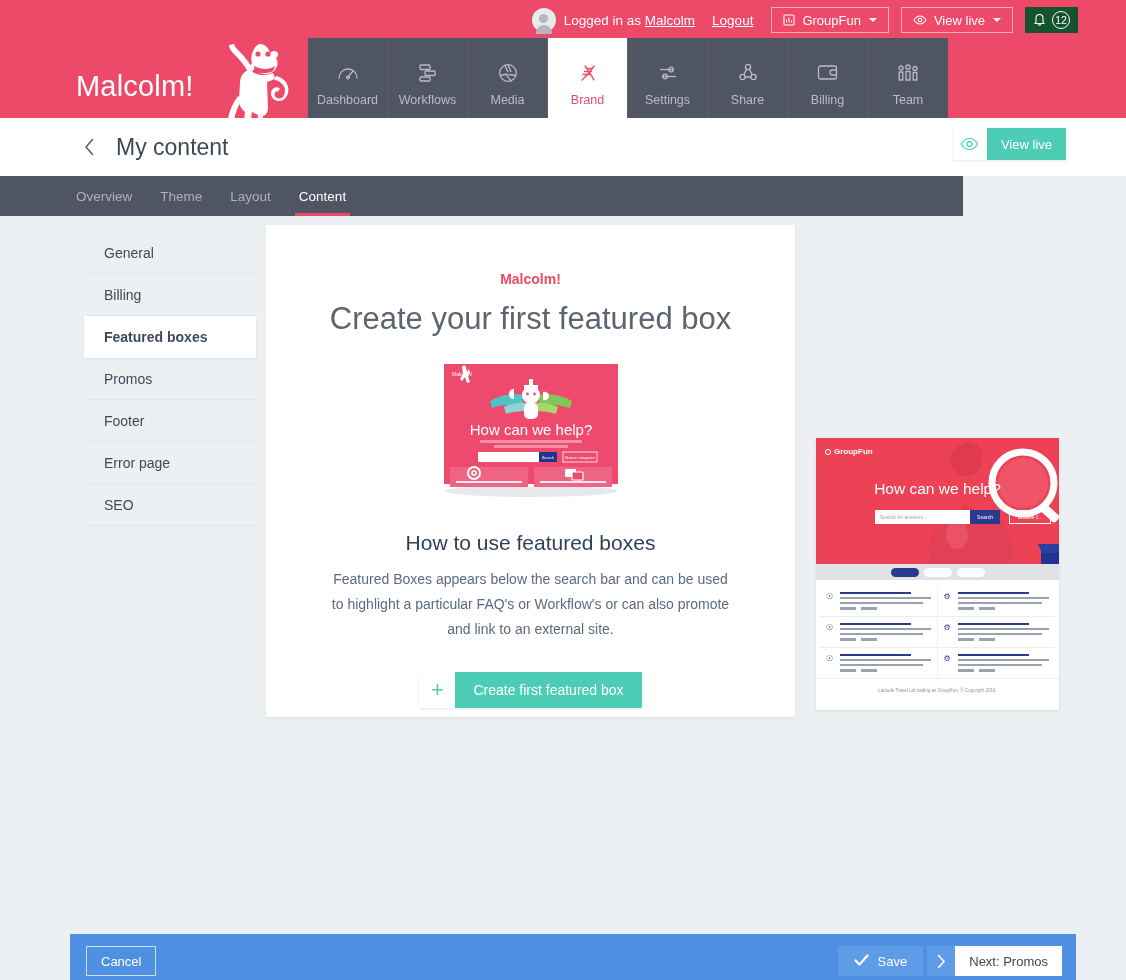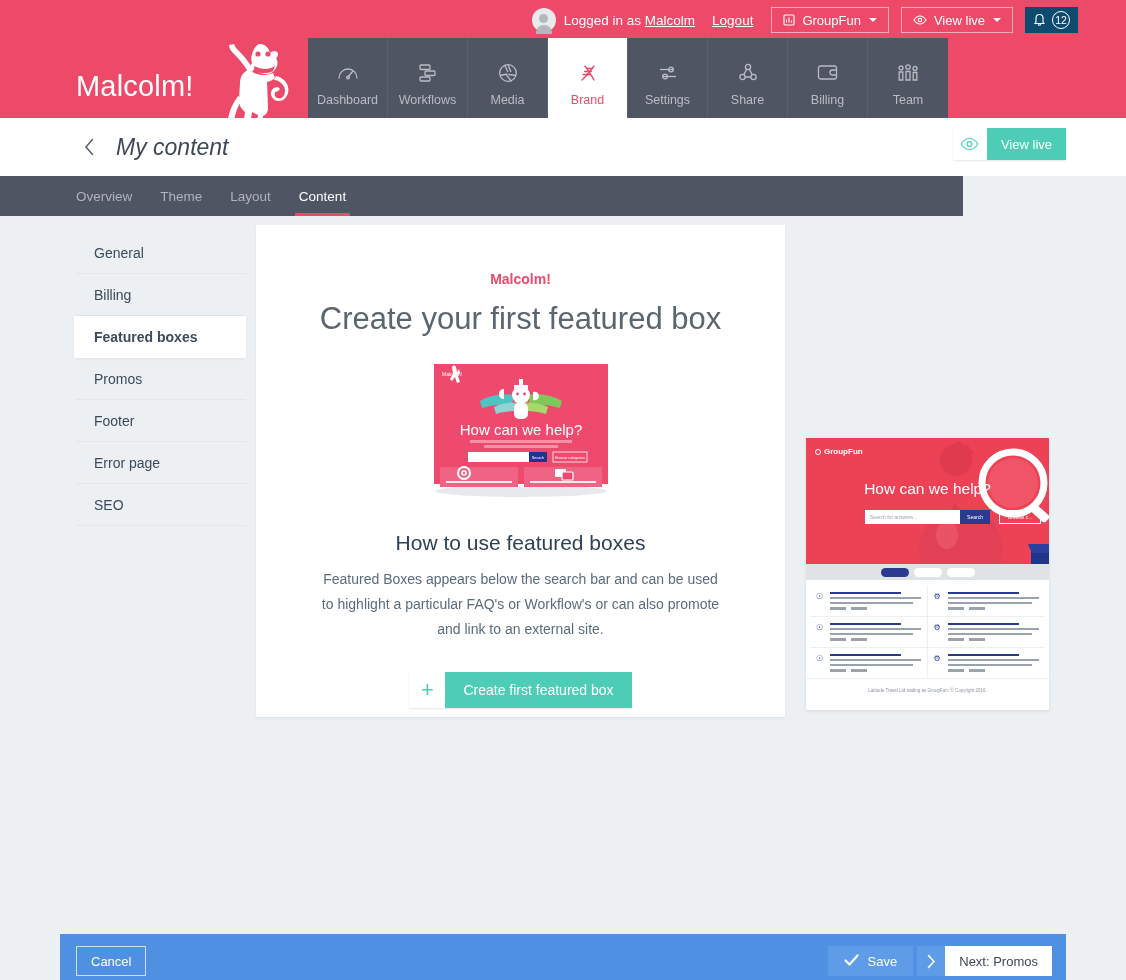--- a/index.html
+++ b/index.html
@@ -54,21 +54,21 @@
     padding: 0 11px; color: #fff; font-size: 13px;
     margin-right: 12px; white-space: nowrap;
   }
   .pill .gl { margin-right: 7px; display:flex; align-items:center; }
   .caret {
     width: 0; height: 0; margin-left: 8px;
     border-left: 4px solid transparent; border-right: 4px solid transparent;
     border-top: 4.5px solid #fff;
   }
   .notif {
-    background: #0c4a6e; height: 26px; display: flex;
+    background: #14532d; height: 26px; display: flex;
     align-items: center; padding: 0 8px; gap: 6px;
   }
   .notif .count {
     border: 1px solid #fff; border-radius: 50%;
     width: 18px; height: 18px; font-size: 10.5px; color: #fff;
     display: flex; align-items: center; justify-content: center;
   }
   
   .navtabs {
     position: absolute; left: 308px; bottom: 0;
@@ -87,21 +87,21 @@
   
   .pagehead {
     position: relative; width: 1126px; height: 58px;
     background: #ffffff; display: flex; align-items: center;
   }
   .back-chevron {
     margin-left: 80px; width: 18px; height: 18px;
     display: flex; align-items: center; justify-content: center;
   }
   .page-title {
-    margin-left: 18px; font-size: 23px; color: #3e4854; font-weight: 400; font-style: italic;
+    margin-left: 18px; font-size: 23px; color: #3e4854; font-weight: 400;
   }
   .viewlive-group {
     position: absolute; right: 60px; top: 10px;
     display: flex; height: 32px; box-shadow: 0 1px 2px rgba(0,0,0,.10);
   }
   .vl-icon {
     width: 34px; background: #fff; display: flex;
     align-items: center; justify-content: center;
   }
   .vl-btn {
@@ -118,21 +118,21 @@
     display: flex; align-items: center;
     color: #aeb3bc; font-size: 13.5px;
   }
   .subtab.active { color: #ffffff; }
   .subtab.active::after {
     content: ""; position: absolute; left: 10px; right: 10px;
     bottom: 0; height: 3px; background: #ed4969;
   }
   
   .body-wrap {
-    position: relative; width: 980px; height: 540px; background: #edf0f2;
+    position: relative; width: 980px; height: 540px; background: #edf0f2; margin-left: 10px;
   }
   .sidebar {
     position: absolute; left: 76px; top: 16px; width: 170px;
   }
   .side-item {
     height: 42px; display: flex; align-items: center;
     padding-left: 18px; font-size: 14px; color: #3b4a5c;
     border-bottom: 1px solid #e2e6ea;
   }
   .side-item.active {

